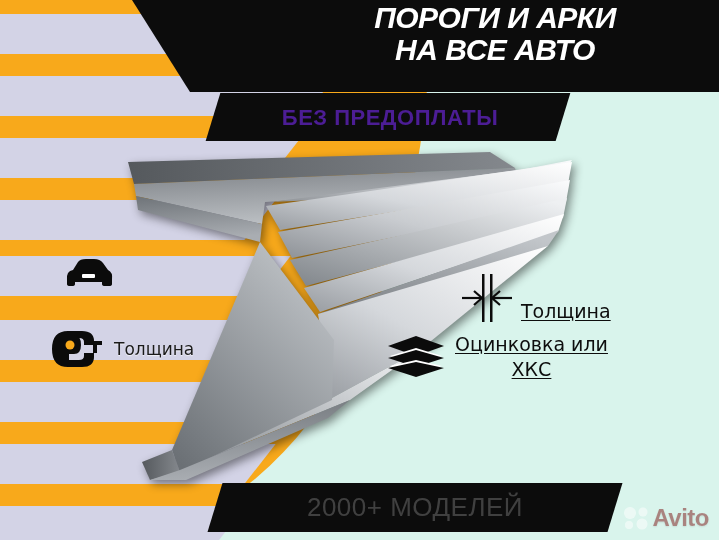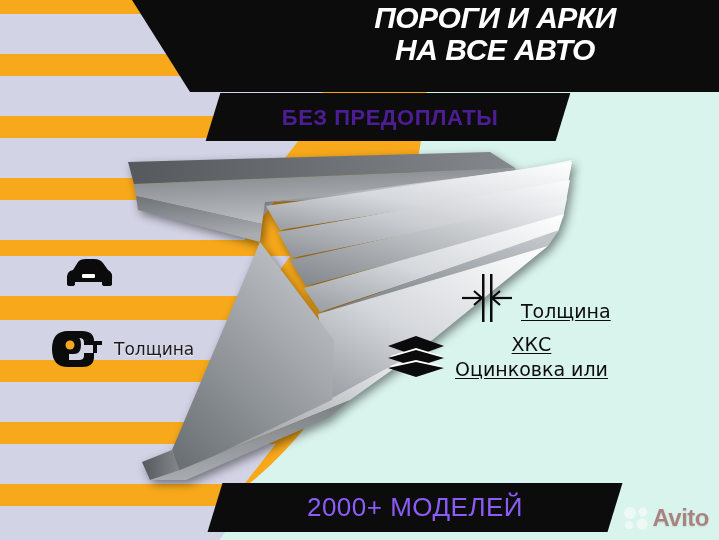--- a/index.html
+++ b/index.html
@@ -93,21 +93,21 @@
   .rfeat-text span{display:block;text-decoration:underline;text-underline-offset:2px;}
 
   
   .footer-bar{
     position:absolute;left:215px;top:483px;width:400px;height:49px;
     background:#0c0c0c;transform:skewX(-17deg);
   }
   .footer-txt{
     position:absolute;left:215px;top:485px;width:400px;height:45px;
     display:flex;align-items:center;justify-content:center;
-    color:#8b5cf6;font-size:26px;font-weight:500;letter-spacing:0.5px;
+    color:#404040;font-size:26px;font-weight:500;letter-spacing:0.5px;
     white-space:nowrap;
   }
 
   
   .avito{
     position:absolute;right:10px;bottom:8px;
     display:flex;align-items:center;gap:3px;
     opacity:.52;
   }
   .avito-word{
@@ -235,22 +235,22 @@
 
   <div class="rfeat" id="rfeat-coating">
     <svg width="58" height="46" viewBox="0 0 58 46" style="margin-top:2px;">
       <polygon points="28,2 56,12 28,22 0,12" fill="#0b0b0b"></polygon>
       <polygon points="28,14 54,22 28,30 2,22" fill="#ffffff"></polygon>
       <polygon points="28,16 56,24 28,33 0,24" fill="#0b0b0b"></polygon>
       <polygon points="28,26 54,32 28,39 2,32" fill="#ffffff"></polygon>
       <polygon points="28,28 56,34 28,43 0,34" fill="#0b0b0b"></polygon>
     </svg>
     <div class="rfeat-text">
+      <span>Оцинковка или</span>
       <span>ХКС</span>
-      <span>Оцинковка или</span>
     </div>
   </div>
 
   <div class="footer-bar"></div>
   <div class="footer-txt">2000+ МОДЕЛЕЙ</div>
 
   <div class="avito">
     <svg width="26" height="24" viewBox="0 0 26 24">
       <circle cx="7" cy="7" r="6" fill="#ffffff"></circle>
       <circle cx="20" cy="6" r="4.5" fill="#ffffff"></circle>

